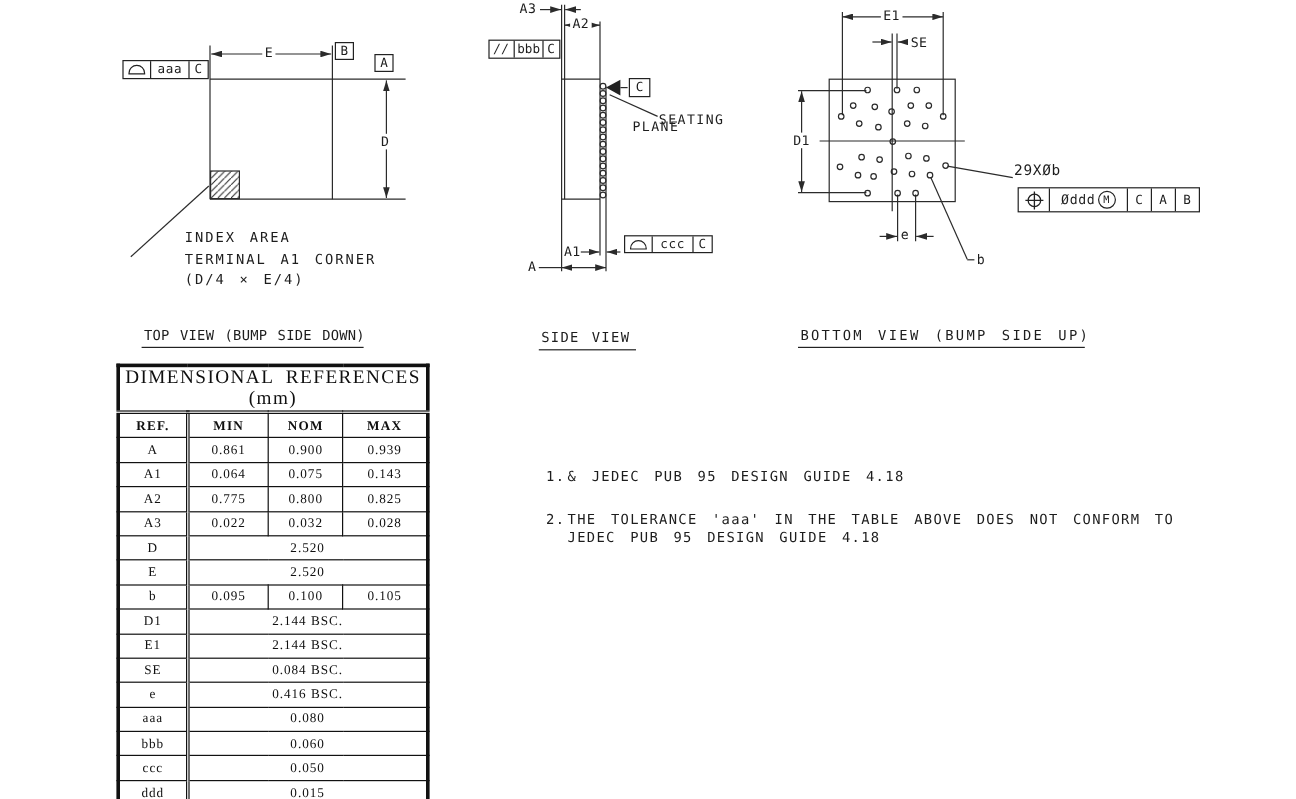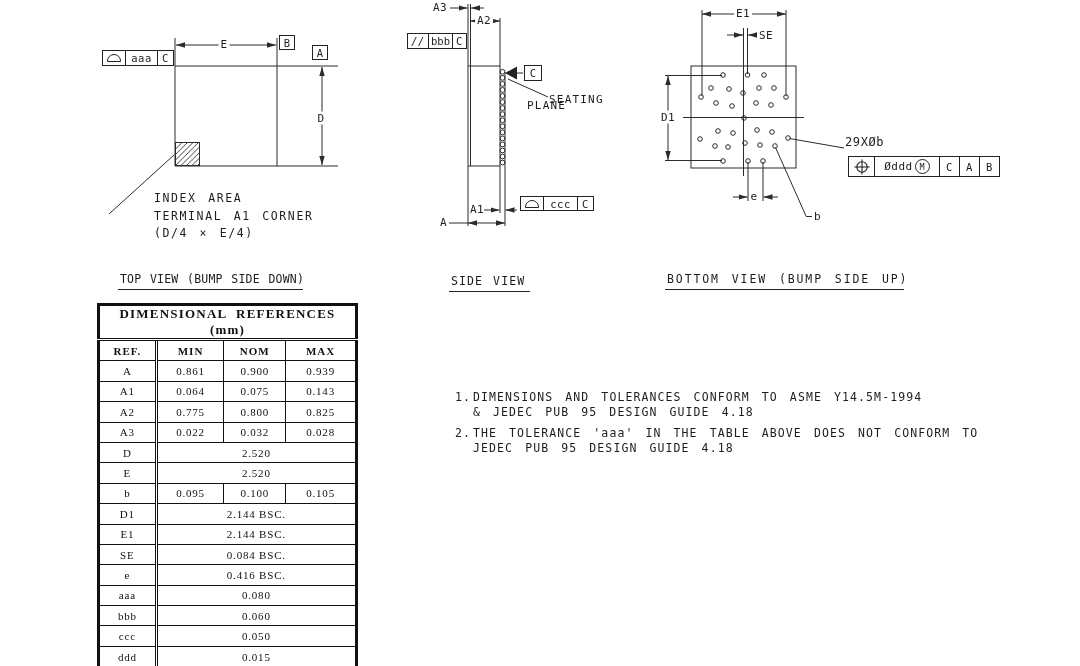--- a/index.html
+++ b/index.html
@@ -26,21 +26,21 @@
   .note{position:absolute;display:flex;font-size:11.5px;line-height:15px;
         letter-spacing:1.1px;word-spacing:4px;white-space:nowrap;}
   .note-num{width:18px;flex:0 0 18px;}
   
   #dim-table-wrap{position:absolute;left:97px;top:303px;}
   table.dim{border-collapse:collapse;table-layout:fixed;width:261px;
             font-family:"Liberation Serif", serif;color:#101010;background:#fff;
             border:3px solid #111;}
   table.dim td,table.dim th{border:1px solid #111;text-align:center;padding:0;
             font-size:11px;letter-spacing:.8px;height:19.4px;overflow:hidden;}
-  table.dim .title-cell{font-size:13px;font-weight:bold;letter-spacing:1.2px;word-spacing:5px;
+  table.dim .title-cell{font-size:16px;font-weight:normal;letter-spacing:1.2px;word-spacing:5px;
             border-bottom:3px double #111;height:20px;}
   table.dim .hdr{font-weight:bold;letter-spacing:1px;}
   table.dim td.ref{border-right:3px double #111;}
 </style>
 </head>
 <body>
 
 <div id="canvas">
 
   <svg id="art" width="1080" height="666" viewBox="0 0 1080 666" stroke="#2b2b2b" stroke-width="1" fill="none">
@@ -317,21 +317,20 @@
             <td class="ref">ddd</td>
             <td colspan="3">0.015</td>
           </tr>
         </tbody>
     </table>
   </div>
 
   <div class="note" style="left:455px;top:390px;">
     <span class="note-num">1.</span>
     <span>
-      <div>DIMENSIONS AND TOLERANCES CONFORM TO ASME Y14.5M-1994</div>
       <div>&amp; JEDEC PUB 95 DESIGN GUIDE 4.18</div>
     </span>
   </div>
   <div class="note" style="left:455px;top:426px;">
     <span class="note-num">2.</span>
     <span>
       <div>THE TOLERANCE 'aaa' IN THE TABLE ABOVE DOES NOT CONFORM TO</div>
       <div>JEDEC PUB 95 DESIGN GUIDE 4.18</div>
     </span>
   </div>

